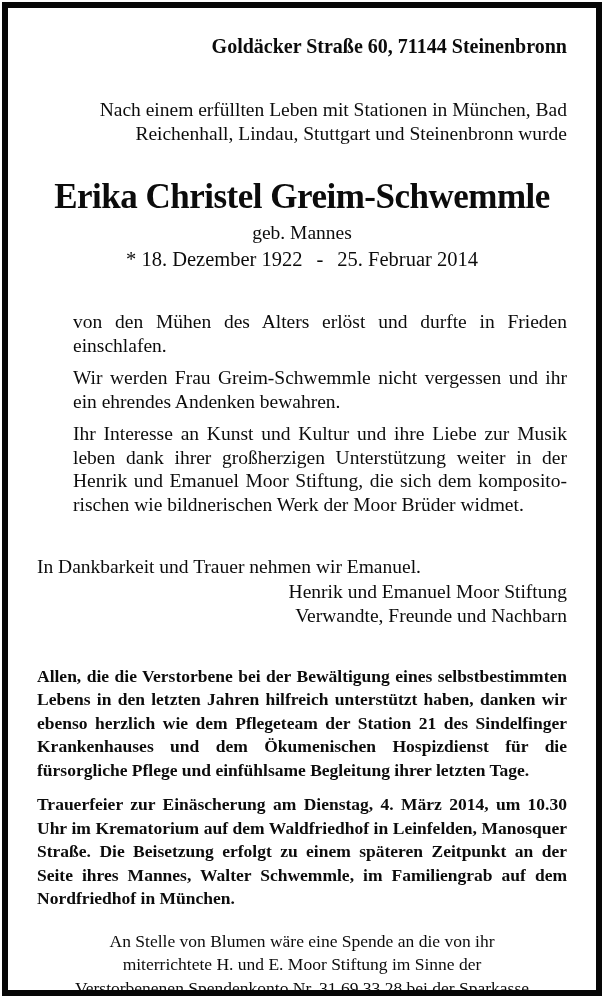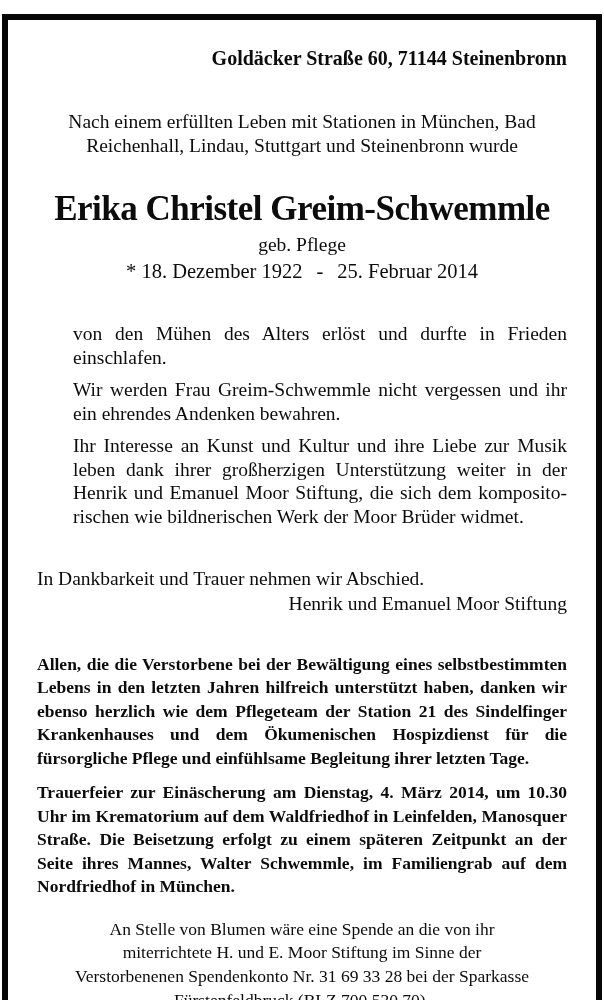--- a/index.html
+++ b/index.html
@@ -5,21 +5,21 @@
   html, body {
     margin: 0;
     padding: 0;
     background: #ffffff;
   }
   .sheet {
     width: 604px;
     height: 1000px;
     box-sizing: border-box;
     background: #ffffff;
-    padding: 14px 2px;
+    padding: 2px 2px;
     font-family: "Liberation Serif", "DejaVu Serif", serif;
     color: #0c0c0c;
   }
   .frame {
     box-sizing: border-box;
     width: 600px;
     height: 994px;
     border: 6px solid #060606;
     padding: 26px 29px 0 29px;
     overflow: hidden;
@@ -29,21 +29,21 @@
   .addr {
     text-align: right;
     font-weight: bold;
     font-size: 20px;
     line-height: 24px;
   }
   .intro {
     margin-top: 40px;
     font-size: 19.5px;
     line-height: 23.5px;
-    text-align: center;
+    text-align: right;
   }
   .name {
     margin-top: 31px;
     font-size: 35px;
     line-height: 42px;
     font-weight: bold;
     text-align: center;
     letter-spacing: -0.5px;
     white-space: nowrap;
   }
@@ -106,38 +106,39 @@
 
 <div class="sheet">
   <div class="frame">
 
     <div class="addr">Goldäcker Straße 60, 71144 Steinenbronn</div>
 
     <p class="intro">Nach einem erfüllten Leben mit Stationen in München, Bad Reichenhall, Lindau, Stuttgart und Steinenbronn wurde</p>
 
     <h1 class="name">Erika Christel Greim-Schwemmle</h1>
 
-    <div class="maiden">geb. Pflege</div>
+    <div class="maiden">geb. Mannes</div>
 
     <div class="dates">
       <span>* 18. Dezember 1922</span>
       <span>-</span>
       <span>25. Februar 2014</span>
     </div>
 
     <p class="body-p p-first">von den Mühen des Alters erlöst und durfte in Frieden einschlafen.</p>
 
     <p class="body-p p-next">Wir werden Frau Greim-Schwemmle nicht vergessen und ihr ein ehrendes Andenken bewahren.</p>
 
     <p class="body-p p-next">Ihr Interesse an Kunst und Kultur und ihre Liebe zur Musik leben dank ihrer großherzigen Unterstützung weiter in der Henrik und Emanuel Moor Stiftung, die sich dem komposito­rischen wie bildnerischen Werk der Moor Brüder widmet.</p>
 
-    <p class="farewell">In Dankbarkeit und Trauer nehmen wir Abschied.</p>
+    <p class="farewell">In Dankbarkeit und Trauer nehmen wir Emanuel.</p>
 
     <div class="mourners">
       <div>Henrik und Emanuel Moor Stiftung</div>
+      <div>Verwandte, Freunde und Nachbarn</div>
     </div>
 
     <p class="small-p ack">Allen, die die Verstorbene bei der Bewältigung eines selbstbestimmten Lebens in den letzten Jahren hilfreich unterstützt haben, danken wir ebenso herzlich wie dem Pflegeteam der Station 21 des Sindelfinger Krankenhauses und dem Ökumenischen Hospizdienst für die fürsorgliche Pflege und einfühlsame Begleitung ihrer letzten Tage.</p>
 
     <p class="small-p funeral">Trauerfeier zur Einäscherung am Dienstag, 4. März 2014, um 10.30 Uhr im Krematorium auf dem Waldfriedhof in Leinfelden, Manosquer Straße. Die Beisetzung erfolgt zu einem späteren Zeitpunkt an der Seite ihres Mannes, Walter Schwemmle, im Familiengrab auf dem Nordfriedhof in München.</p>
 
     <p class="donation">An Stelle von Blumen wäre eine Spende an die von ihr miterrichtete H. und E. Moor Stiftung im Sinne der Verstorbenenen Spendenkonto Nr. 31 69 33 28 bei der Sparkasse Fürstenfeldbruck (BLZ 700 530 70).</p>
 
   </div>
 </div>

